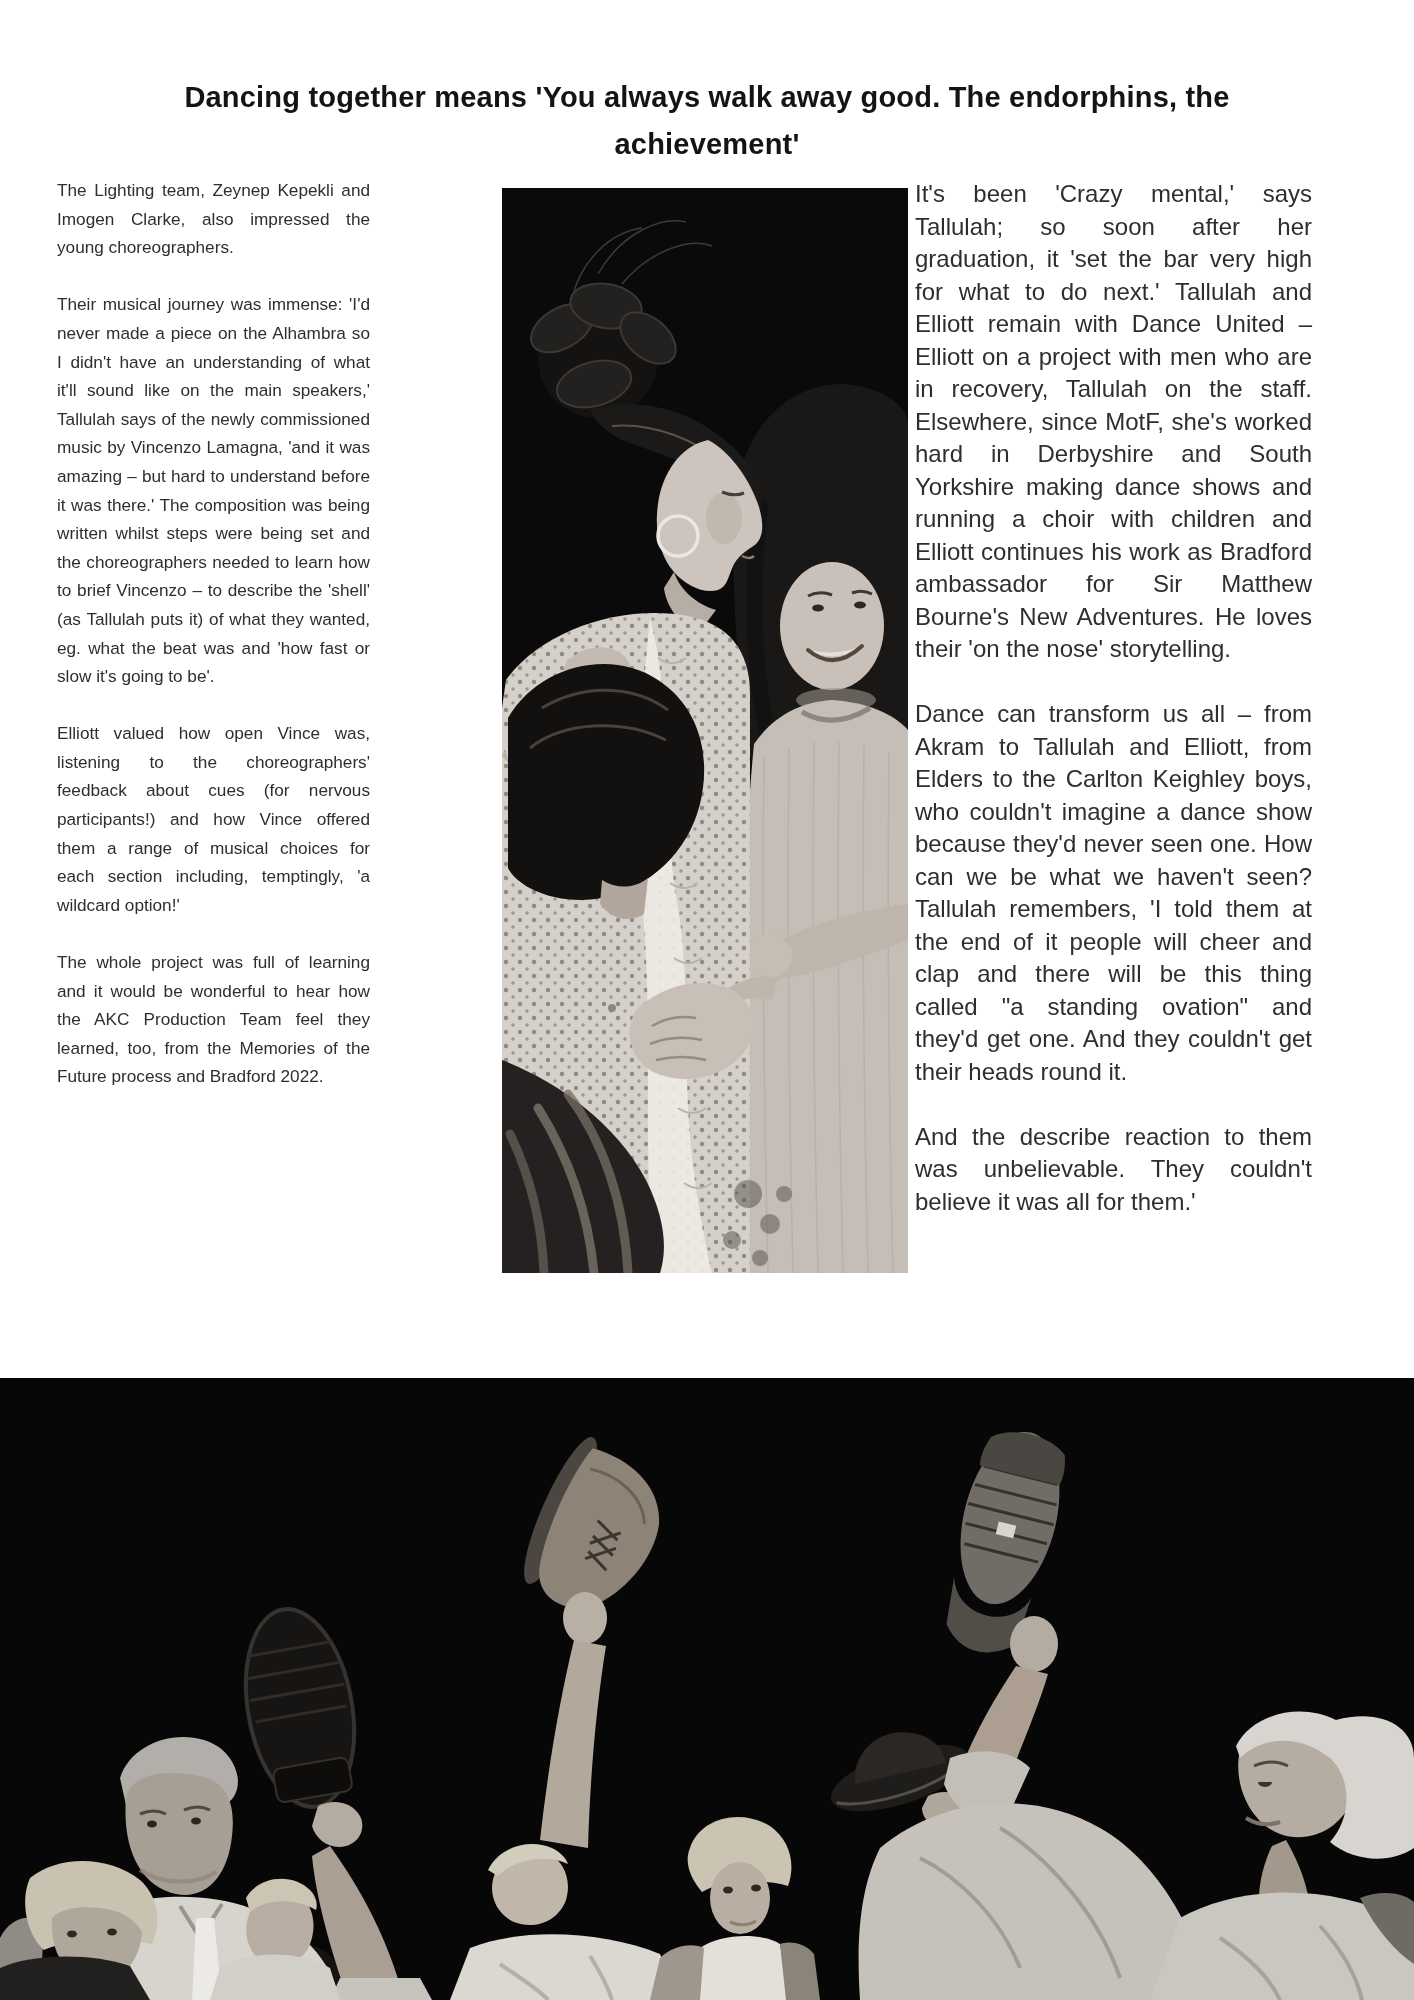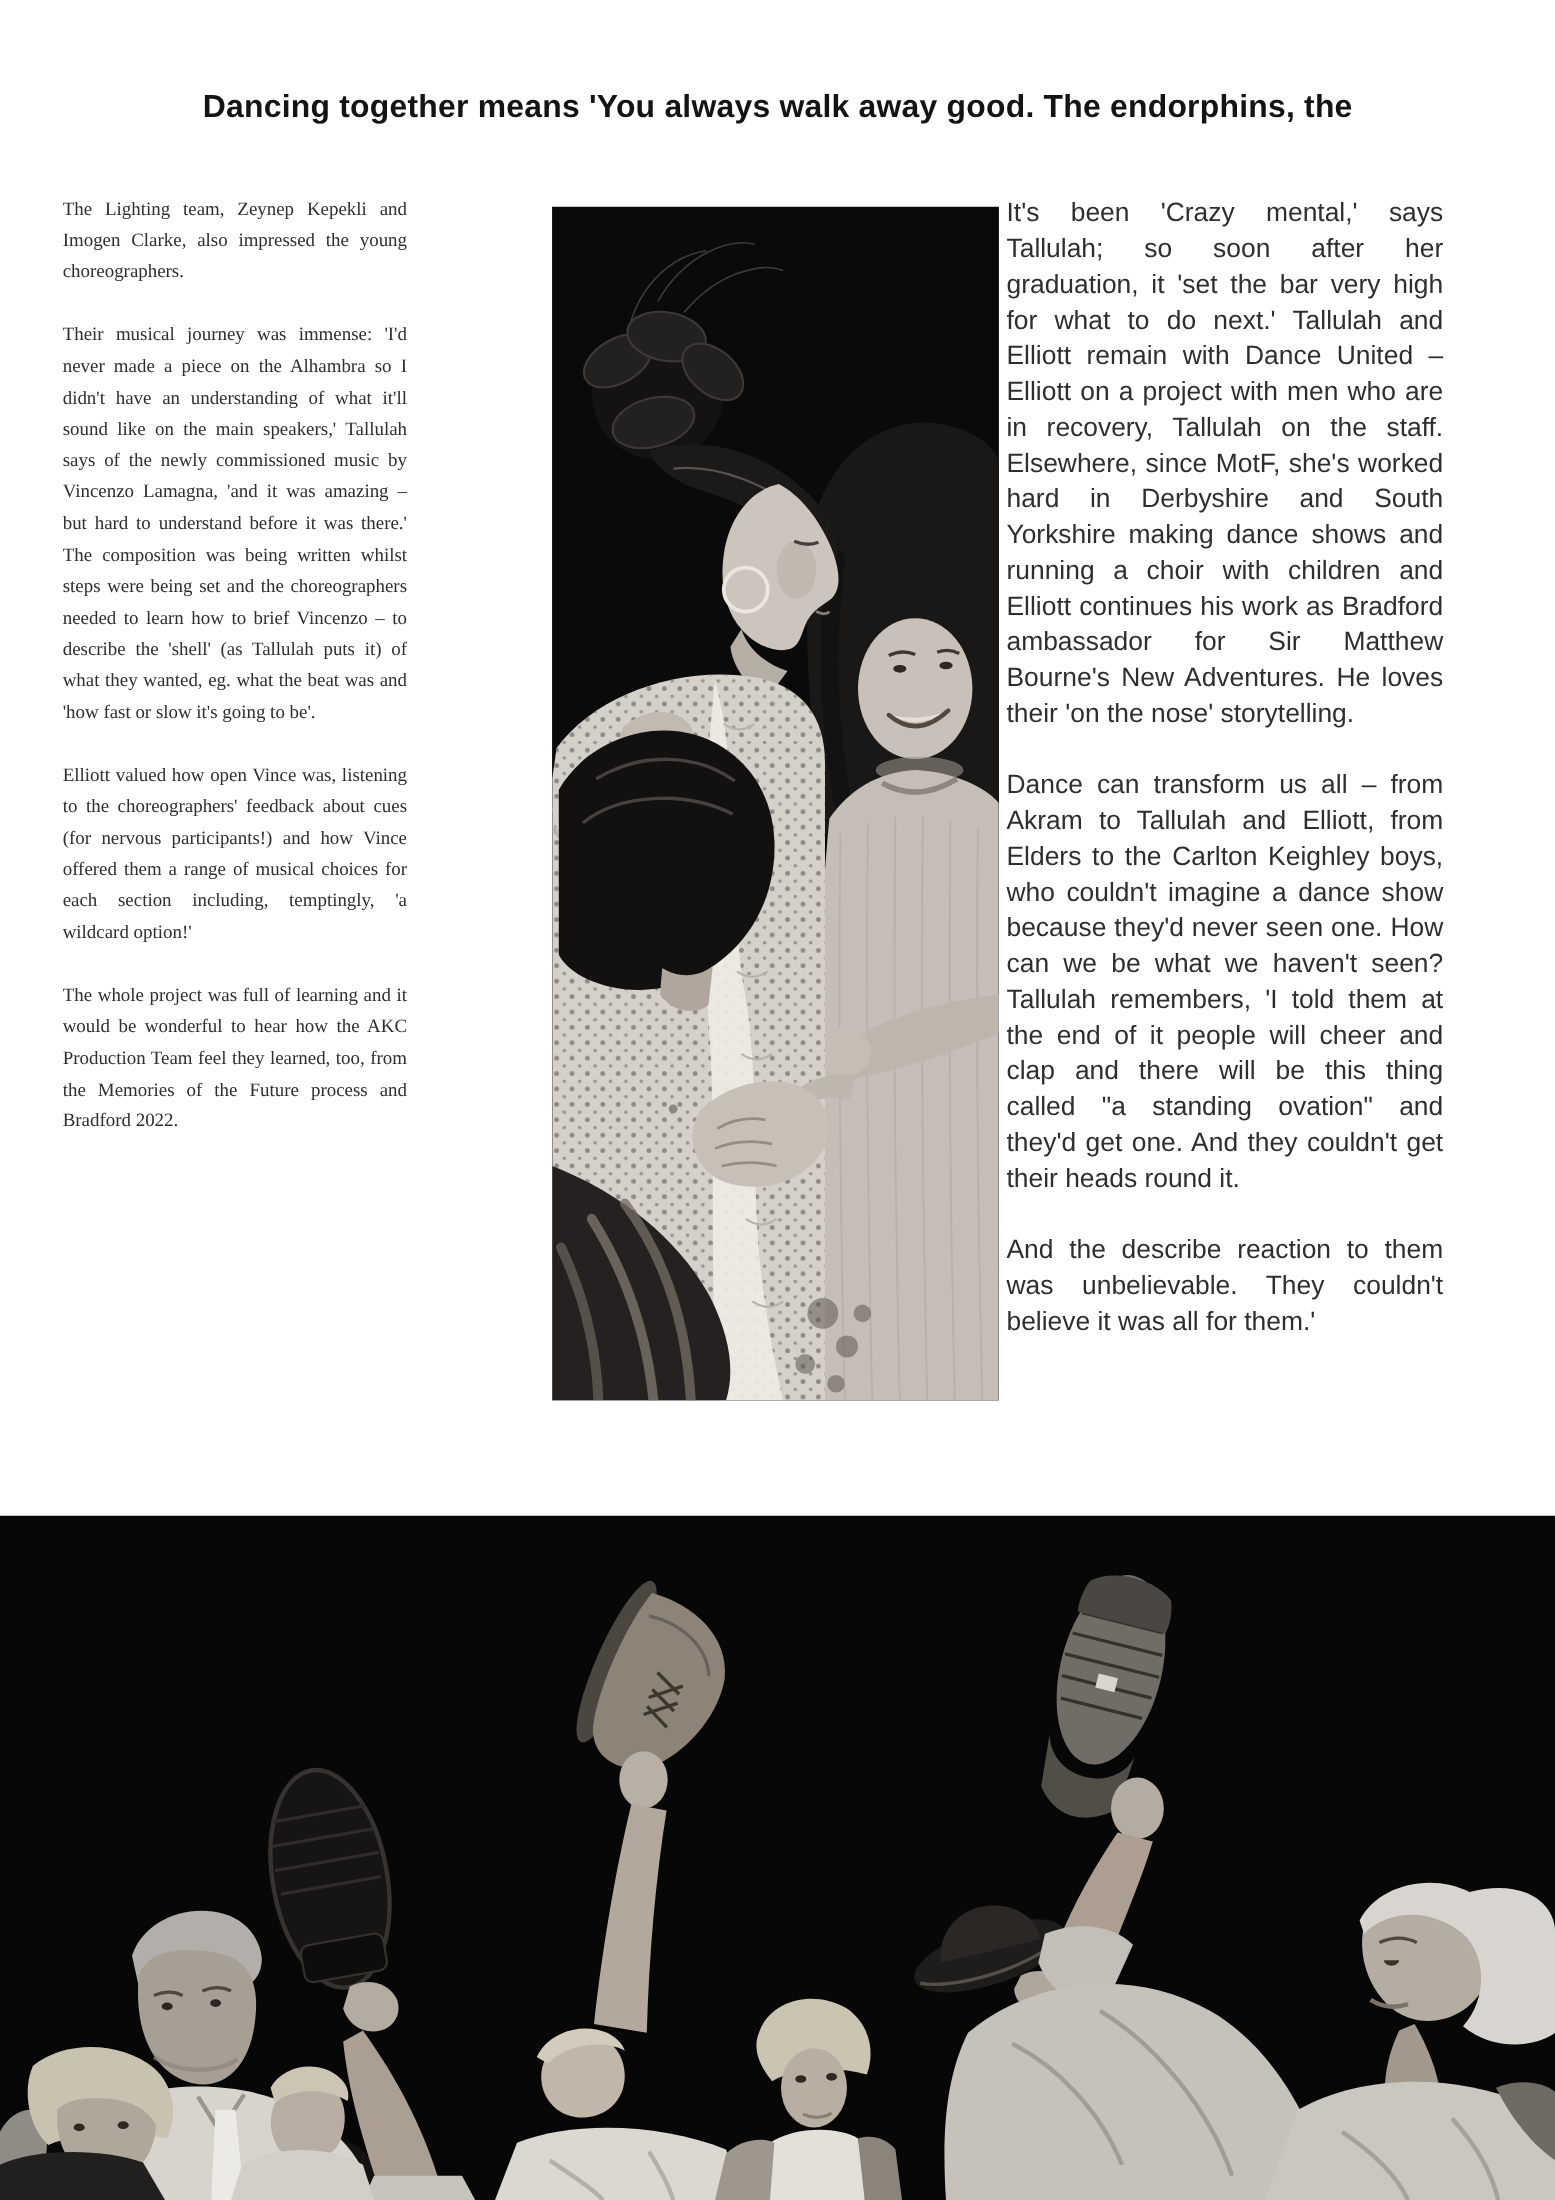--- a/index.html
+++ b/index.html
@@ -18,36 +18,37 @@
     font-weight:bold;
     font-size:29px;
     line-height:47px;
     letter-spacing:0.2px;
     color:#141414;
   }
   .title .tline{display:block;}
   .col{position:absolute;text-align:justify;}
   .col p{margin:0;}
   .col-left{left:57px;top:176px;width:313px;font-size:17.2px;line-height:28.6px;}
-  .col-left p{margin-bottom:28.6px;font-family:Liberation Serif, serif;}
+  .col-left p{margin-bottom:28.6px;}
   .col-right{left:915px;top:178px;width:397px;font-size:24px;line-height:32.5px;}
   .col-right p{margin-bottom:32.5px;}
   .col p:last-child{margin-bottom:0;}
   figure{margin:0;padding:0;}
   .center-photo{position:absolute;left:502px;top:188px;width:406px;height:1085px;background:#0b0a0a;}
   .bottom-photo{position:absolute;left:0;top:1378px;width:1414px;height:622px;background:#070707;}
   .center-photo svg,.bottom-photo svg{display:block;width:100%;height:100%;}
 </style>
 </head>
 <body>
 
 <div class="page">
 
   <h1 class="title">
     <span class="tline">Dancing together means 'You always walk away good. The endorphins, the</span>
+    <span class="tline">achievement'</span>
   </h1>
 
   <div class="col col-left">
     <p>The Lighting team, Zeynep Kepekli and Imogen Clarke, also impressed the young choreographers.</p>
     <p>Their musical journey was immense: 'I'd never made a piece on the Alhambra so I didn't have an understanding of what it'll sound like on the main speakers,' Tallulah says of the newly commissioned music by Vincenzo Lamagna, 'and it was amazing – but hard to understand before it was there.' The composition was being written whilst steps were being set and the choreographers needed to learn how to brief Vincenzo – to describe the 'shell' (as Tallulah puts it) of what they wanted, eg. what the beat was and 'how fast or slow it's going to be'.</p>
     <p>Elliott valued how open Vince was, listening to the choreographers' feedback about cues (for nervous participants!) and how Vince offered them a range of musical choices for each section including, temptingly, 'a wildcard option!'</p>
     <p>The whole project was full of learning and it would be wonderful to hear how the AKC Production Team feel they learned, too, from the Memories of the Future process and Bradford 2022.</p>
   </div>
 
   <figure class="center-photo" role="img" aria-label="Black and white photo: a choreographer with her hair in a scrunchied bun and hoop earring, wearing a white crochet cardigan, leans in towards a smiling dark-haired girl; their hands are clasped while another dancer bows her head.">

